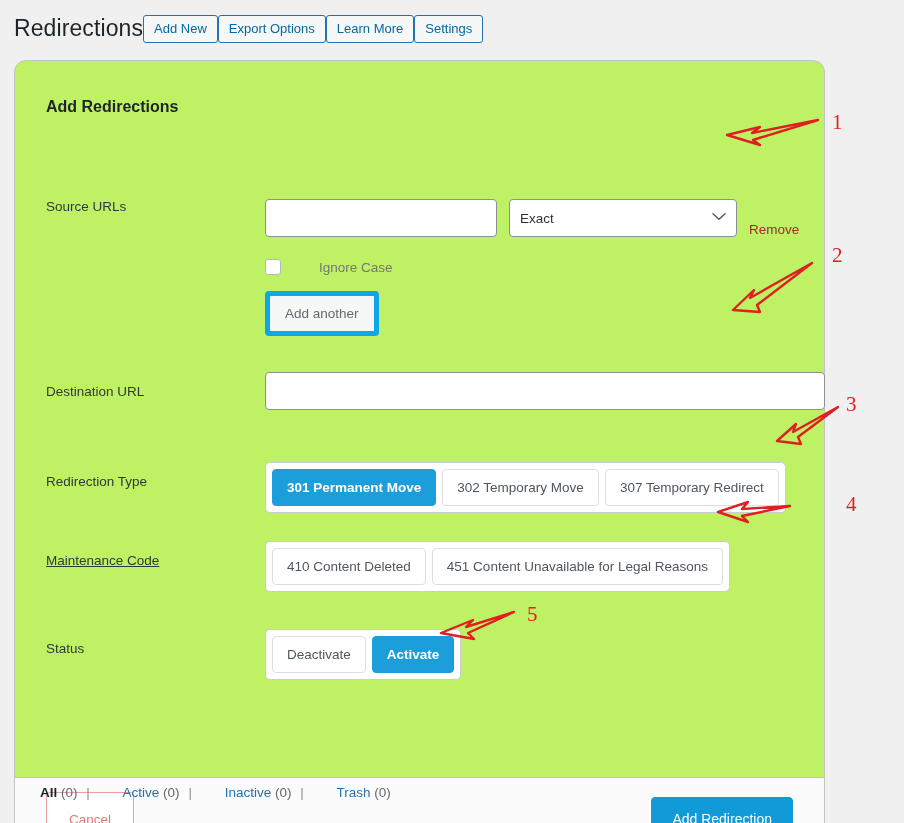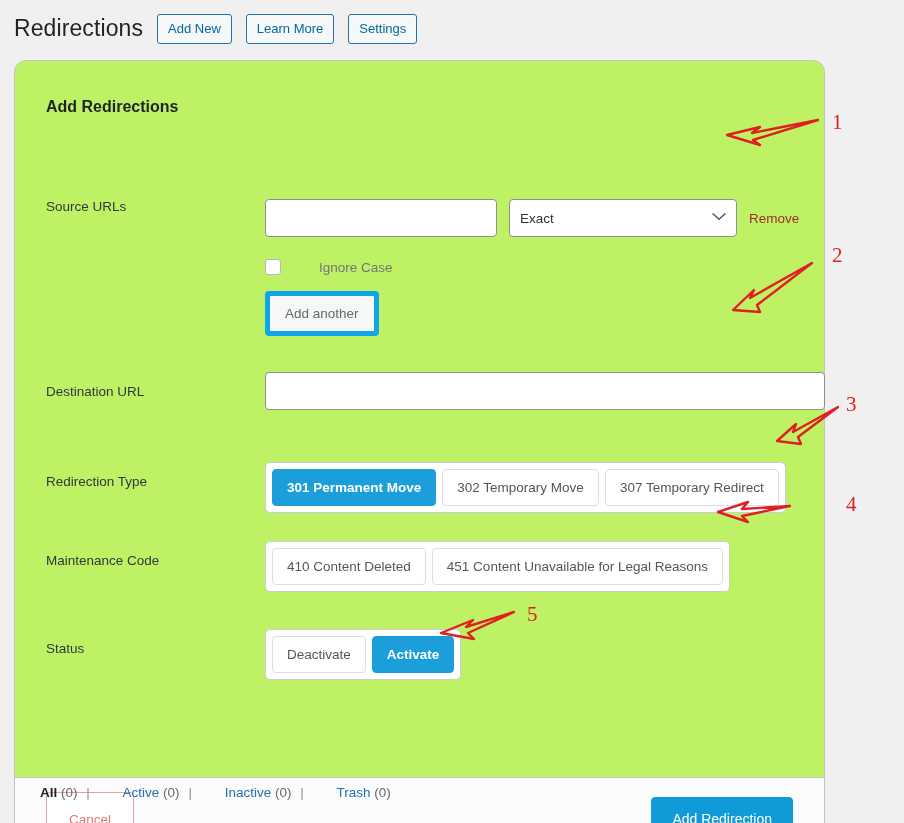--- a/index.html
+++ b/index.html
@@ -8,21 +8,21 @@
     width: 904px; height: 823px;
     background: #f0f0f1;
     font-family: "Liberation Sans", sans-serif;
     -webkit-font-smoothing: antialiased;
   }
   #root { position: relative; width: 904px; height: 823px; overflow: hidden; }
 
   
   .page-header {
     position: absolute; left: 14px; top: 14px;
-    display: flex; gap: 14px;
+    display: flex; align-items: center; gap: 0;
   }
   .page-title {
     font-size: 23px; font-weight: 400; color: #1d2327;
     line-height: 1.3; letter-spacing: 0.1px;
   }
   .hdr-btn {
     font-family: "Liberation Sans", sans-serif;
     font-size: 13px; line-height: 1;
     color: #0369a1; background: #f6f7f7;
     border: 1px solid #2271b1; border-radius: 3px;
@@ -149,33 +149,34 @@
   svg.anno { position: absolute; overflow: visible; }
 </style>
 </head>
 <body>
 
 <div id="root">
 
   <div class="page-header">
     <span class="page-title">Redirections</span>
     <button class="hdr-btn">Add New</button>
+    <button class="hdr-btn">Export Options</button>
     <button class="hdr-btn">Learn More</button>
     <button class="hdr-btn">Settings</button>
   </div>
 
   <div class="card">
     <div class="card-body">
 
       <div class="card-title">Add Redirections</div>
 
       <div class="row" style="top:138px;">
         <div class="row-label">Source URLs</div>
         <div class="row-field">
-          <div style="display:flex;align-items:center;gap:12px;">
+          <div style="display:flex;align-items:flex-end;gap:12px;">
             <input class="text-input" type="text" placeholder="" style="">
             <div class="select-wrap">
               <div class="select-box">
                 <span>Exact</span>
               </div>
               <span class="chev">
                 <svg width="14" height="9" viewBox="0 0 14 9">
                   <path d="M1 1.5 L7 7 L13 1.5" fill="none" stroke="#50575e" stroke-width="1.4" stroke-linecap="round"></path>
                 </svg>
               </span>
@@ -204,21 +205,21 @@
         <div class="row-field">
           <div class="btn-group">
             <button class="grp-btn active">301 Permanent Move</button>
             <button class="grp-btn">302 Temporary Move</button>
             <button class="grp-btn">307 Temporary Redirect</button>
           </div>
         </div>
       </div>
 
       <div class="row" style="top:480px;">
-        <div class="row-label" style="top:12px;">Maintenance Code</div>
+        <div class="row-label" style="top:12px;text-decoration:underline;">Maintenance Code</div>
         <div class="row-field">
           <div class="btn-group">
             <button class="grp-btn">410 Content Deleted</button>
             <button class="grp-btn">451 Content Unavailable for Legal Reasons</button>
           </div>
         </div>
       </div>
 
       <div class="row" style="top:568px;">
         <div class="row-label" style="top:12px;">Status</div>

